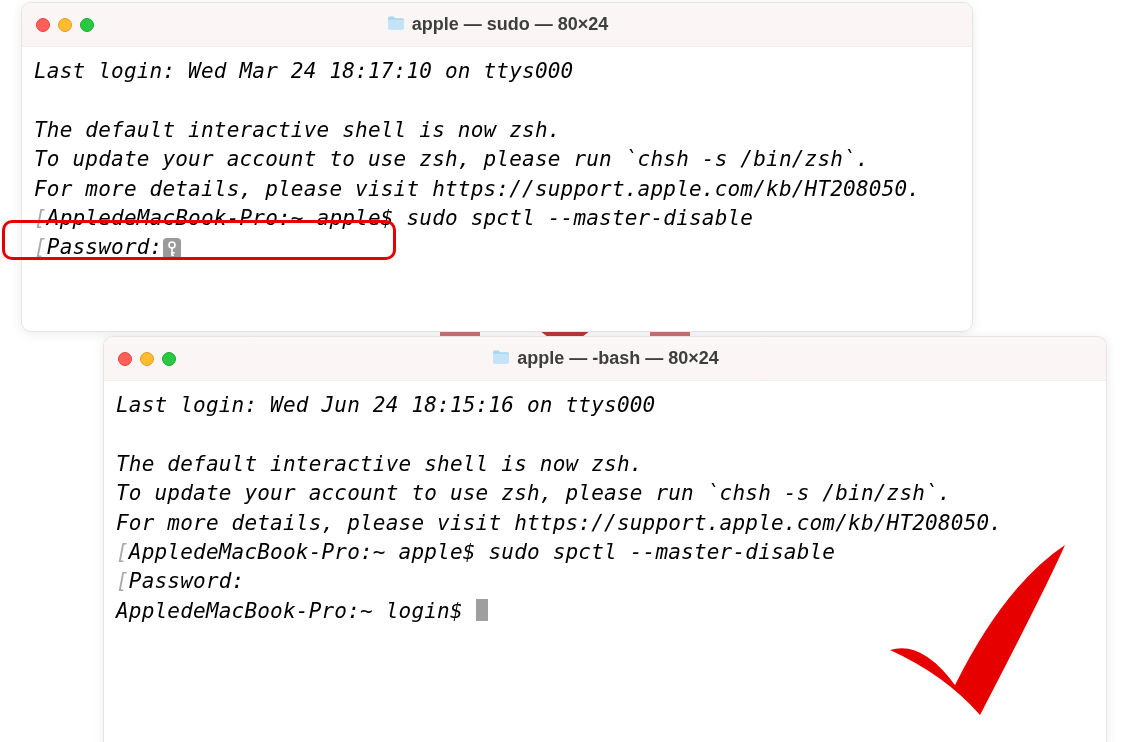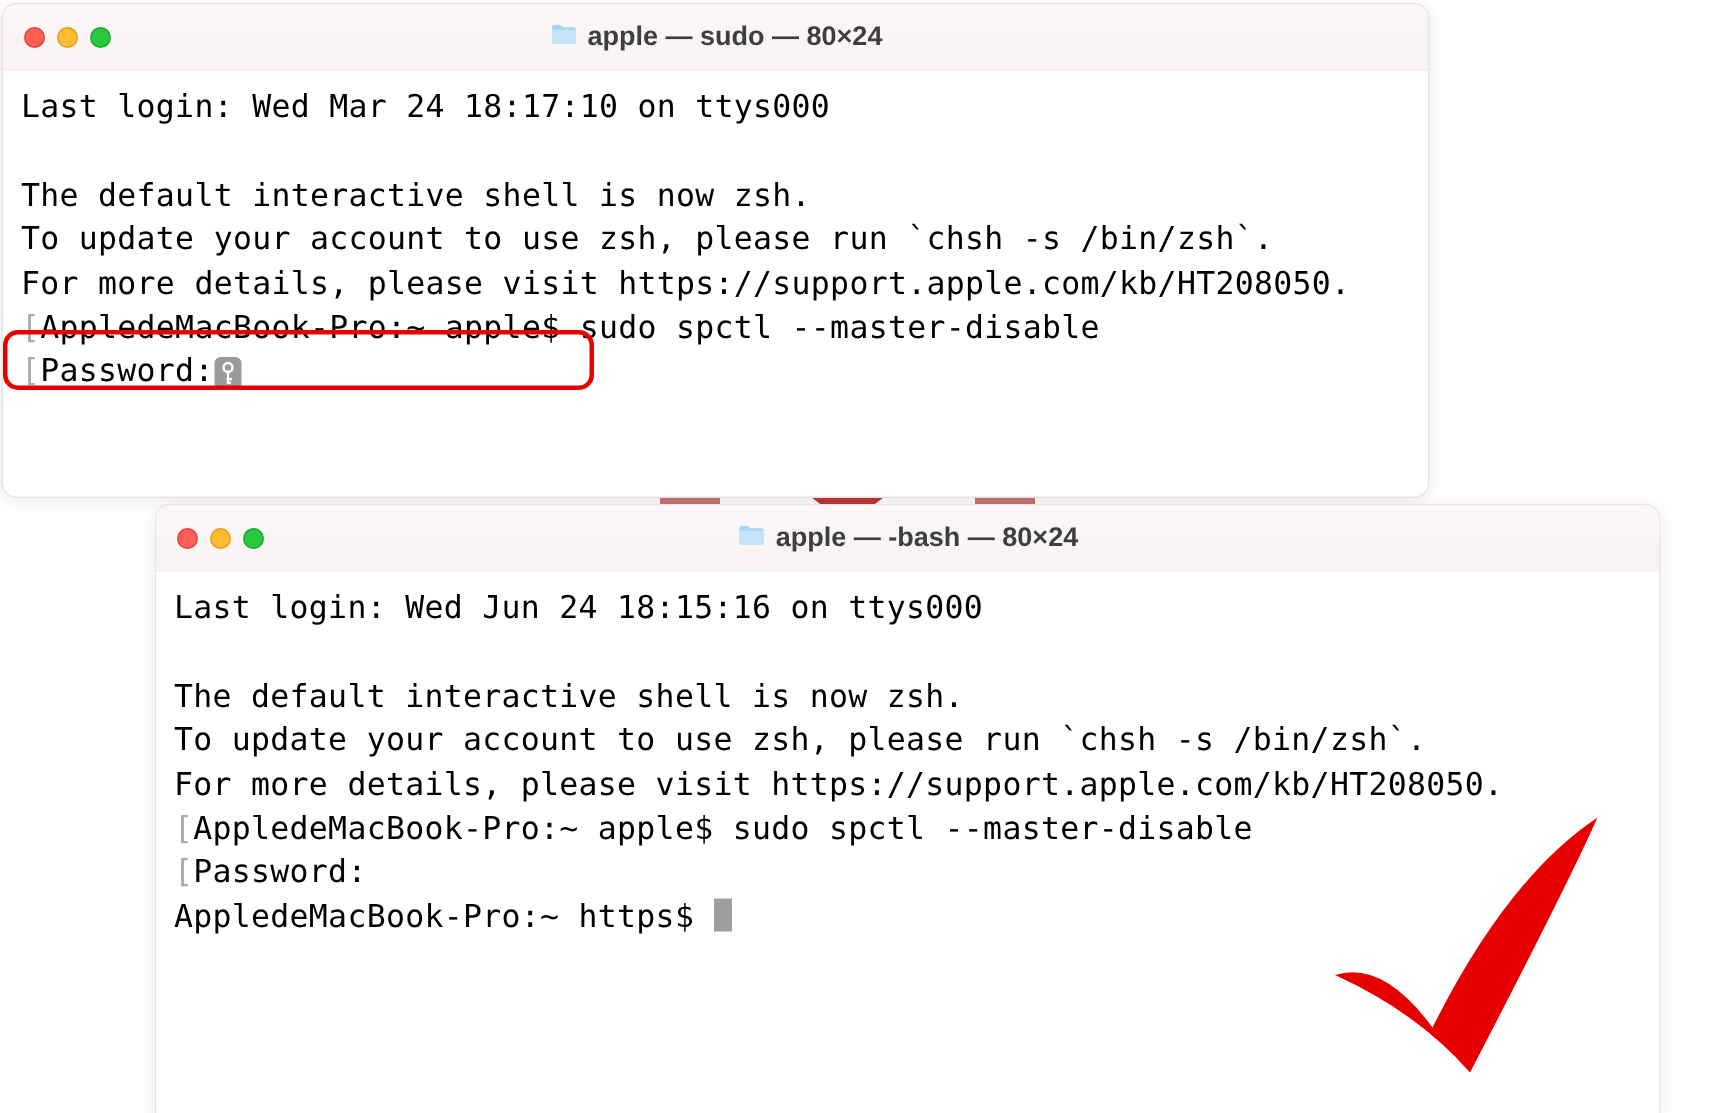--- a/index.html
+++ b/index.html
@@ -64,20 +64,21 @@
     .folder-icon-svg { width: 20px; height: 16px; }
 
     .terminal-body {
       padding: 10px 12px;
       font-size: 21px;
       line-height: 1.4;
       white-space: pre;
       color: #000;
       font-family: "SF Mono", "Menlo", "Monaco", monospace;
       letter-spacing: 0.2px;
+      font-style: italic;
     }
 
     .bracket { color: #aaa; }
 
     .highlight-box {
       position: absolute;
       border: 3px solid #e60000;
       border-radius: 10px;
       pointer-events: none;
     }
@@ -106,21 +107,21 @@
       position: absolute;
       pointer-events: none;
     }
 
     .checkmark {
       position: absolute;
       pointer-events: none;
     }
 
     
-    #window-1 { left: 1px;  top: 2px;  width: 952px; height: 330px; }
+    #window-1 { left: 21px;  top: 2px;  width: 952px; height: 330px; }
     #window-2 { left: 103px; top: 336px; width: 1004px; height: 408px; border-bottom-left-radius:0; border-bottom-right-radius:0; border-bottom:none;}
   </style>
 </head>
 <body>
 
 <div class="gmail-logo" style="left:420px; top:195px;">
   <svg width="290" height="220" viewBox="0 0 290 220">
     <path d="M 20 40 L 20 200 L 60 200 L 60 90 L 145 155 L 230 90 L 230 200 L 270 200 L 270 40 L 240 20 L 145 95 L 50 20 Z" fill="#b71c1c" fill-opacity="0.88"></path>
     <path d="M 20 40 L 20 200 L 60 200 L 60 90 L 55 86 L 20 60 Z" fill="#c9827f" fill-opacity="0.85"></path>
     <path d="M 270 40 L 270 200 L 230 200 L 230 90 L 235 86 L 270 60 Z" fill="#c9827f" fill-opacity="0.85"></path>
@@ -177,20 +178,20 @@
       <span class="title-text">apple — -bash — 80×24</span>
     </div>
   </div>
   <div class="terminal-body"><span>Last login: Wed Jun 24 18:15:16 on ttys000</span>
 <span></span>
 <span>The default interactive shell is now zsh.</span>
 <span>To update your account to use zsh, please run `chsh -s /bin/zsh`.</span>
 <span>For more details, please visit https://support.apple.com/kb/HT208050.</span>
 <span class="bracket">[</span><span>AppledeMacBook-Pro:~ apple$ sudo spctl --master-disable</span>
 <span class="bracket">[</span><span>Password:</span>
-<span>AppledeMacBook-Pro:~ https$ </span><span class="cursor-block"></span></div>
+<span>AppledeMacBook-Pro:~ login$ </span><span class="cursor-block"></span></div>
 </div>
 
 <div class="checkmark" style="left:870px; top:530px;">
   <svg width="210" height="190" viewBox="0 0 210 190">
     <path d="M 20 120 Q 52 110 85 155 Q 135 55 195 15 Q 175 60 110 185 Q 75 145 20 120 Z" fill="#e60000"></path>
   </svg>
 </div>
 
 </body></html>

